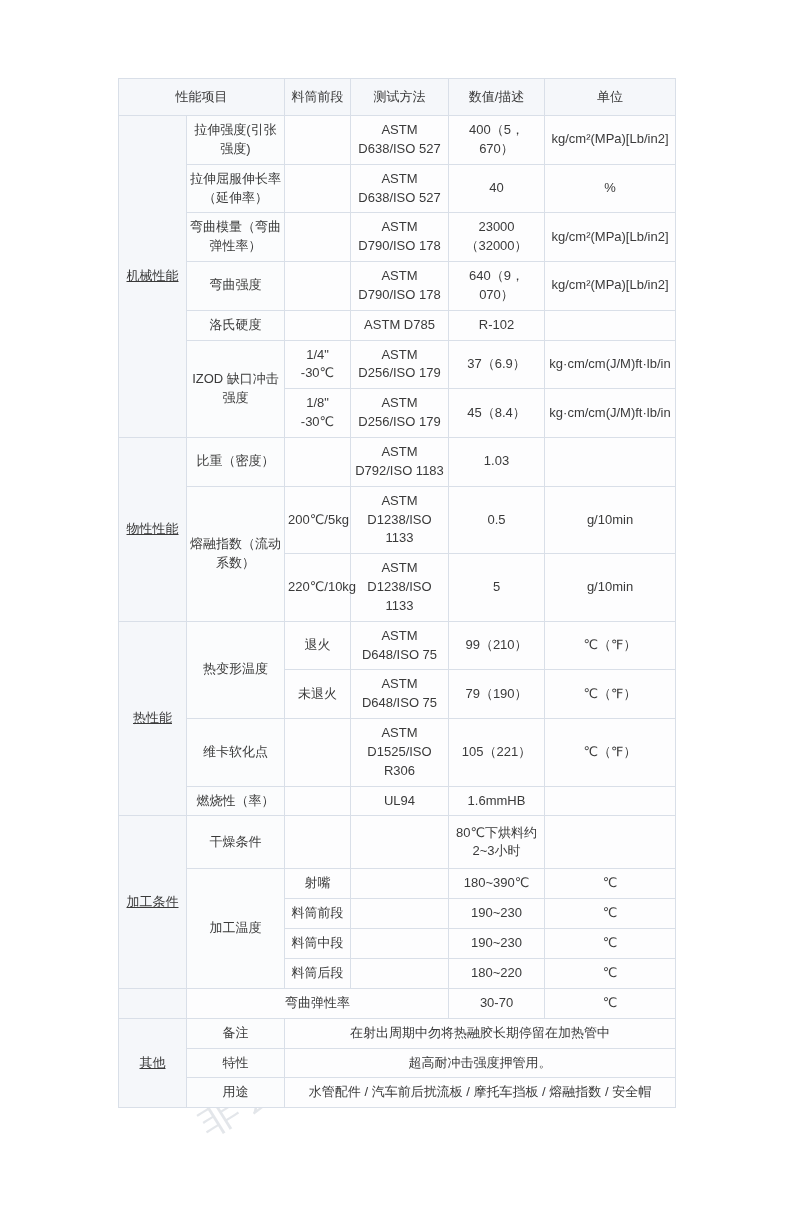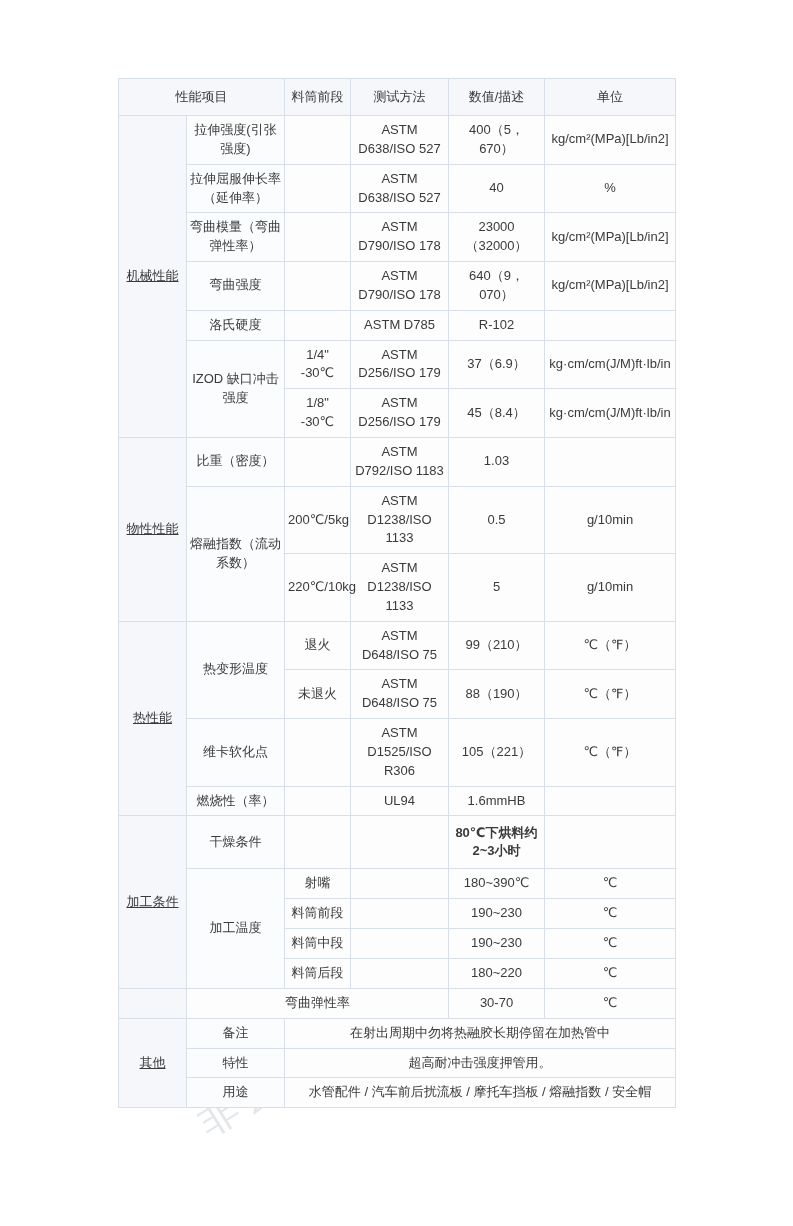--- a/index.html
+++ b/index.html
@@ -170,21 +170,21 @@
           <td rowspan="4" class="group">热性能</td>
           <td rowspan="2" class="cat">热变形温度</td>
           <td>退火</td>
           <td>ASTM D648/ISO 75</td>
           <td>99（210）</td>
           <td>℃（℉）</td>
         </tr>
         <tr>
           <td>未退火</td>
           <td>ASTM D648/ISO 75</td>
-          <td>88（190）</td>
+          <td>79（190）</td>
           <td>℃（℉）</td>
         </tr>
         <tr>
           <td rowspan="1" class="cat">维卡软化点</td>
           <td></td>
           <td>ASTM D1525/ISO R306</td>
           <td>105（221）</td>
           <td>℃（℉）</td>
         </tr>
         <tr>
@@ -192,21 +192,21 @@
           <td></td>
           <td>UL94</td>
           <td>1.6mmHB</td>
           <td></td>
         </tr>
         <tr>
           <td rowspan="5" class="group">加工条件</td>
           <td class="cat">干燥条件</td>
           <td></td>
           <td></td>
-          <td style="height: 42px; font-weight: bold;">80℃下烘料约2~3小时</td>
+          <td style="height: 42px;">80℃下烘料约2~3小时</td>
           <td></td>
         </tr>
         <tr>
           <td rowspan="4" class="cat">加工温度</td>
           <td>射嘴</td>
           <td></td>
           <td>180~390℃</td>
           <td>℃</td>
         </tr>
         <tr>

